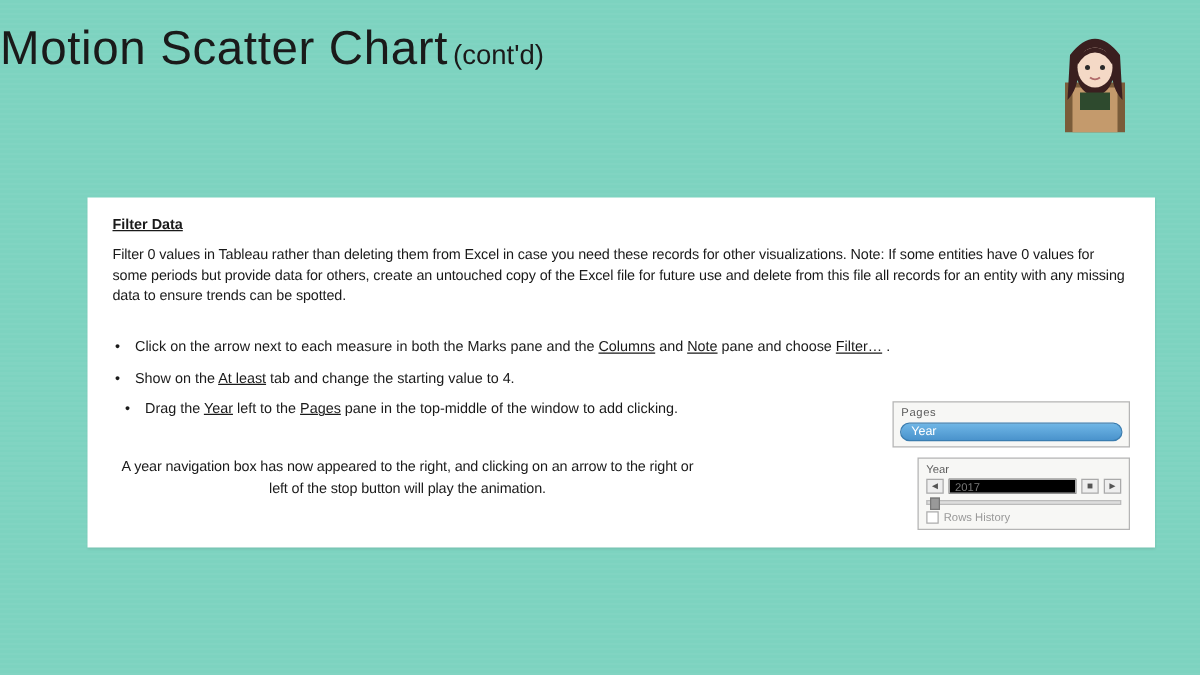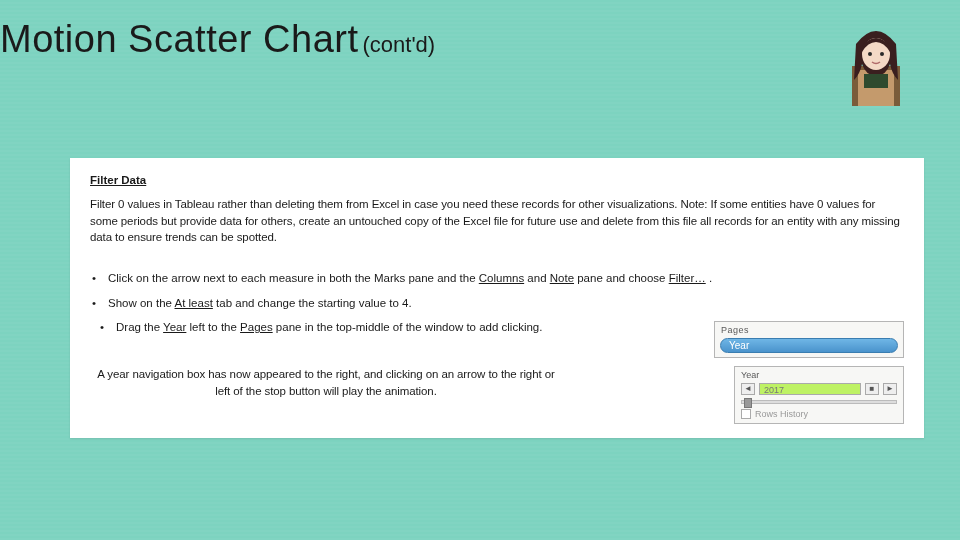--- a/index.html
+++ b/index.html
@@ -142,21 +142,21 @@
     border: 1px solid #aaa;
     background: #eee;
     font-size: 8px;
     line-height: 10px;
     text-align: center;
     color: #555;
   }
   .yw-year {
     flex: 1;
     border: 1px solid #aaa;
-    background: #bef264;
+    background: #000000;
     padding: 0 4px;
     height: 12px;
     line-height: 12px;
     font-size: 9px;
     color: #777;
   }
   .yw-slider {
     margin: 2px 6px 3px 6px;
     height: 4px;
     background: #ddd;

